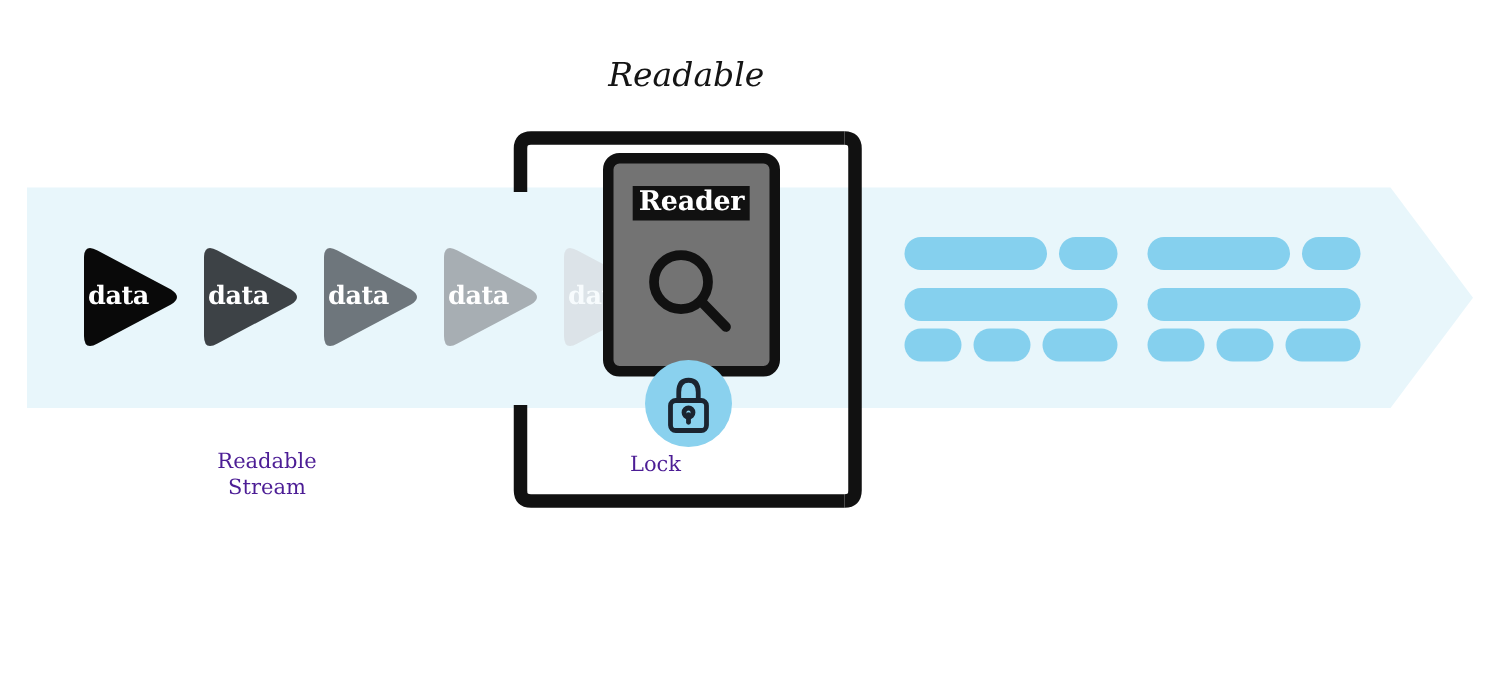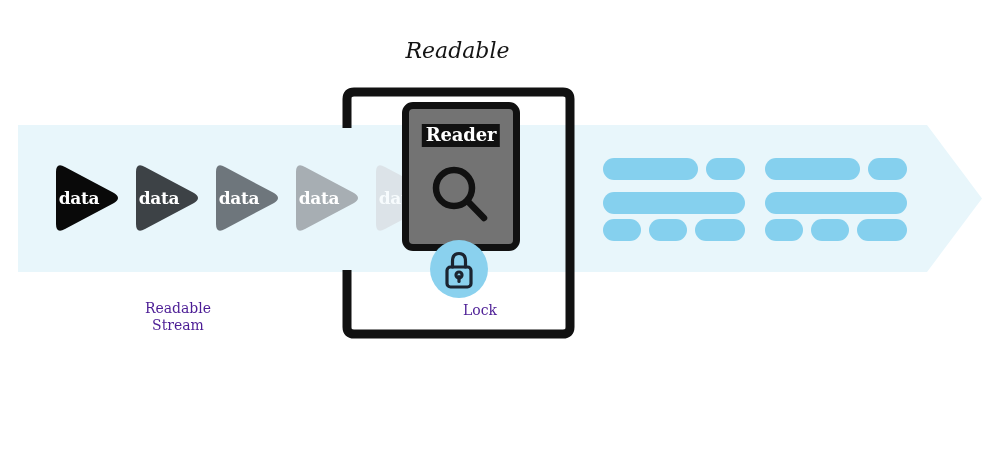--- a/index.html
+++ b/index.html
@@ -140,21 +140,21 @@
     color: #4c1d95;
     text-align: center;
     white-space: pre-line;
   }
   #caption-readable-stream {
     left: 75px;
     top: 300px;
     width: 206px;
   }
   #caption-lock {
-    left: 419px;
+    left: 376px;
     top: 302px;
     width: 122px;
   }
   #caption-processed-data {
     left: 648px;
     top: 300px;
     width: 212px;
   }
 </style>
 </head>

